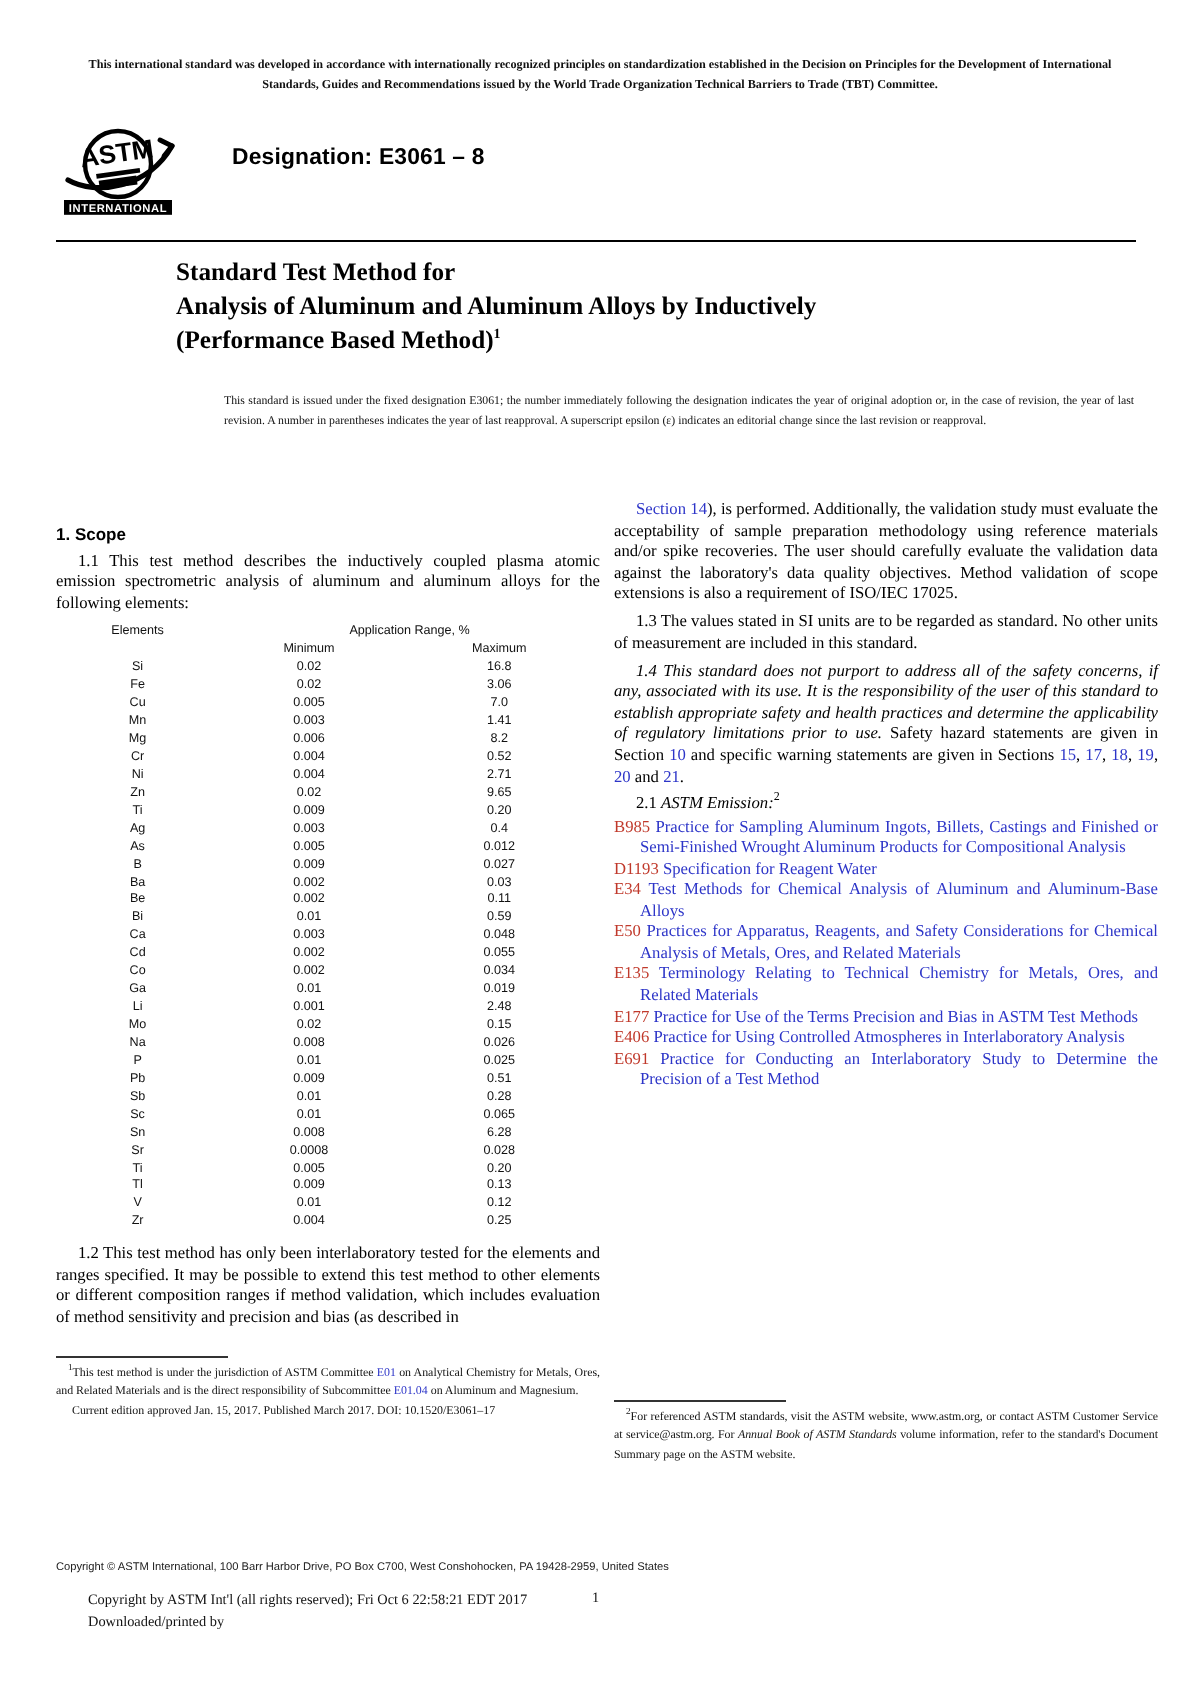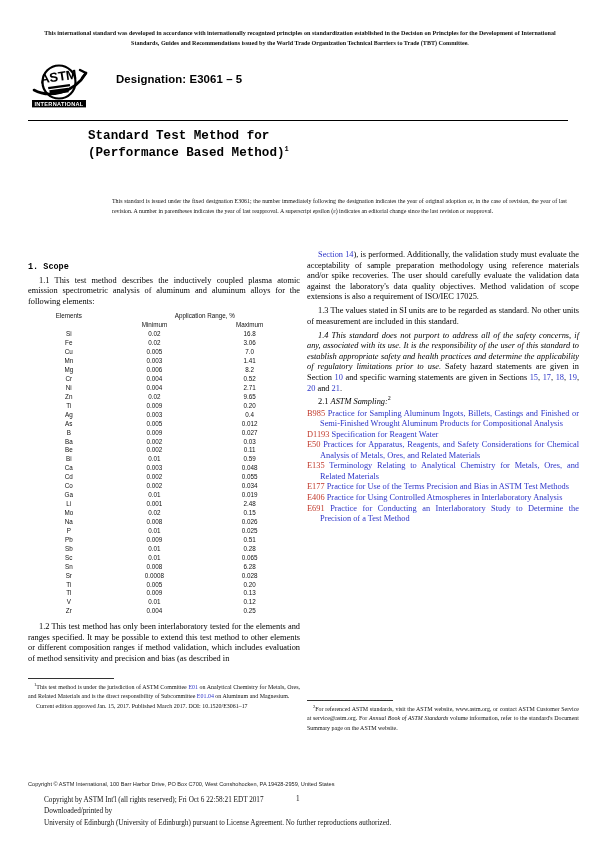--- a/index.html
+++ b/index.html
@@ -30,39 +30,39 @@
     font-family:"Liberation Sans", sans-serif;
     font-size:11.4px; font-weight:bold; letter-spacing:.1px; color:#000;
   }
 
   
   .rule-top { position:absolute; left:28px; top:120px; width:540px; height:1.4px; background:#000; }
 
   
   .title {
     position:absolute; left:88px; top:128px; width:470px;
-    font-family:Liberation Mono, monospace;
+    font-family:Liberation Serif, serif;
     font-weight:bold; font-size:12.6px; line-height:1.34; color:#000;
   }
   .title sup { font-size:7px; vertical-align:super; line-height:0; }
 
   
   .issue {
     position:absolute; left:112px; top:197px; width:455px;
     font-size:5.9px; line-height:1.62; text-align:justify; color:#111;
   }
 
   
   .col { position:absolute; width:272px; font-size:8.35px; line-height:1.265; text-align:justify; }
   .col-l { left:28px; top:262px; }
   .col-r { left:307px; top:250px; }
 
   .sec-h {
     font-weight:bold; font-size:8.5px; margin:0 0 3px 0;
-    font-family:Liberation Mono, monospace;
+    font-family:Liberation Sans, sans-serif;
   }
   .sec-h.spaced { margin-top:9px; }
   p.para { margin:0 0 0 0; text-indent:11px; text-align:justify; }
   p.para + p.para { margin-top:3.5px;font-family:Liberation Serif, serif; }
   .sub-h { text-indent:11px; margin:3px 0 1px 0; }
   .sub-h i { font-style:italic; }
   .sub-h sup { font-size:6px; vertical-align:super; line-height:0; font-style:normal; }
   .lnk { color:#2d35c8; }
   .noind { text-indent:0; }
 
@@ -127,27 +127,28 @@
 
           <text x="31" y="17" font-family="Liberation Sans, sans-serif" font-size="13" font-weight="bold" text-anchor="middle" fill="#000" transform="rotate(-8 31 17)">ASTM</text>
 
           <rect x="20" y="21.5" width="22" height="2.3" fill="#000" transform="rotate(-8 31 22)"></rect>
           <rect x="21.5" y="25" width="19" height="4.6" fill="#000" transform="rotate(-8 31 27)"></rect>
         </g>
         <rect x="4" y="36" width="54" height="7.4" fill="#000"></rect>
         <text x="31" y="42" font-family="Liberation Sans, sans-serif" font-size="5.6" font-weight="bold" text-anchor="middle" fill="#fff" letter-spacing="0.3">INTERNATIONAL</text>
       </svg>
     </div>
-    <div class="designation">Designation: E3061 – 5</div>
+    <div class="designation">Designation: E3061 – 8</div>
   </div>
 
   <div class="rule-top"></div>
 
   <div class="title">
     <div>Standard Test Method for</div>
+    <div>Analysis of Aluminum and Aluminum Alloys by Inductively</div>
     <div><span>(Performance Based Method)</span><sup>1</sup></div>
   </div>
 
   <div class="issue">This standard is issued under the fixed designation E3061; the number immediately following the designation indicates the year of original adoption or, in the case of revision, the year of last revision. A number in parentheses indicates the year of last reapproval. A superscript epsilon (ε) indicates an editorial change since the last revision or reapproval.</div>
 
   <div class="col col-l">
     <div class="sec-h">1. Scope</div>
     <p class="para">1.1 This test method describes the inductively coupled plasma atomic emission spectrometric analysis of aluminum and aluminum alloys for the following elements:</p>
 
     <table class="etable">
@@ -327,27 +328,28 @@
     </table>
 
     <p class="para">1.2 This test method has only been interlaboratory tested for the elements and ranges specified. It may be possible to extend this test method to other elements or different composition ranges if method validation, which includes evaluation of method sensitivity and precision and bias (as described in</p>
   </div>
 
   <div class="col col-r">
     <p class="para noind"><span class="lnk">Section 14</span><span>), is performed. Additionally, the validation study must evaluate the acceptability of sample preparation methodology using reference materials and/or spike recoveries. The user should carefully evaluate the validation data against the laboratory's data quality objectives. Method validation of scope extensions is also a requirement of ISO/IEC 17025.</span></p>
     <p class="para">1.3 The values stated in SI units are to be regarded as standard. No other units of measurement are included in this standard.</p>
     <p class="para"><i>1.4 This standard does not purport to address all of the safety concerns, if any, associated with its use. It is the responsibility of the user of this standard to establish appropriate safety and health practices and determine the applicability of regulatory limitations prior to use.</i><span> Safety hazard statements are given in Section </span><span class="lnk">10</span><span> and specific warning statements are given in Sections </span><span><span class="lnk">15</span>, <span class="lnk">17</span>, <span class="lnk">18</span>, <span class="lnk">19</span>, <span class="lnk">20</span></span><span> and </span><span class="lnk">21</span><span>.</span></p>
 
-    <div class="sub-h"><span>2.1</span> <i>ASTM Sampling:</i><sup>2</sup></div>
+    <div class="sub-h"><span>2.1</span> <i>ASTM Emission:</i><sup>2</sup></div>
 
     <ul class="reflist">
         <li><span class="rid">B985</span><span class="rtx"> Practice for Sampling Aluminum Ingots, Billets, Castings and Finished or Semi-Finished Wrought Aluminum Products for Compositional Analysis</span></li>
         <li><span class="rid">D1193</span><span class="rtx"> Specification for Reagent Water</span></li>
+        <li><span class="rid">E34</span><span class="rtx"> Test Methods for Chemical Analysis of Aluminum and Aluminum-Base Alloys</span></li>
         <li><span class="rid">E50</span><span class="rtx"> Practices for Apparatus, Reagents, and Safety Considerations for Chemical Analysis of Metals, Ores, and Related Materials</span></li>
-        <li><span class="rid">E135</span><span class="rtx"> Terminology Relating to Analytical Chemistry for Metals, Ores, and Related Materials</span></li>
+        <li><span class="rid">E135</span><span class="rtx"> Terminology Relating to Technical Chemistry for Metals, Ores, and Related Materials</span></li>
         <li><span class="rid">E177</span><span class="rtx"> Practice for Use of the Terms Precision and Bias in ASTM Test Methods</span></li>
         <li><span class="rid">E406</span><span class="rtx"> Practice for Using Controlled Atmospheres in Interlaboratory Analysis</span></li>
         <li><span class="rid">E691</span><span class="rtx"> Practice for Conducting an Interlaboratory Study to Determine the Precision of a Test Method</span></li>
       </ul>
   </div>
 
   <div class="fn-l">
     <div class="fn-rule"></div>
     <div class="fnote">
       <p class="first"><sup>1</sup><span>This test method is under the jurisdiction of ASTM Committee </span><span class="lnk">E01</span><span> on Analytical Chemistry for Metals, Ores, and Related Materials and is the direct responsibility of Subcommittee </span><span class="lnk">E01.04</span><span> on Aluminum and Magnesium.</span></p>
@@ -359,17 +361,16 @@
     <div class="fn-rule"></div>
     <div class="fnote">
       <p class="first"><sup>2</sup><span>For referenced ASTM standards, visit the ASTM website, www.astm.org, or contact ASTM Customer Service at service@astm.org. For </span><i>Annual Book of ASTM Standards</i><span> volume information, refer to the standard's Document Summary page on the ASTM website.</span></p>
     </div>
   </div>
 
   <div class="copyright">Copyright © ASTM International, 100 Barr Harbor Drive, PO Box C700, West Conshohocken, PA 19428-2959, United States</div>
   <div class="dlblock">
     <div>Copyright by ASTM Int'l (all rights reserved); Fri Oct  6 22:58:21 EDT 2017</div>
     <div>Downloaded/printed by</div>
-    <div>University of Edinburgh (University of Edinburgh) pursuant to License Agreement. No further reproductions authorized.</div>
   </div>
   <div class="pagenum">1</div>
 
 </div>
 
 </body></html>

